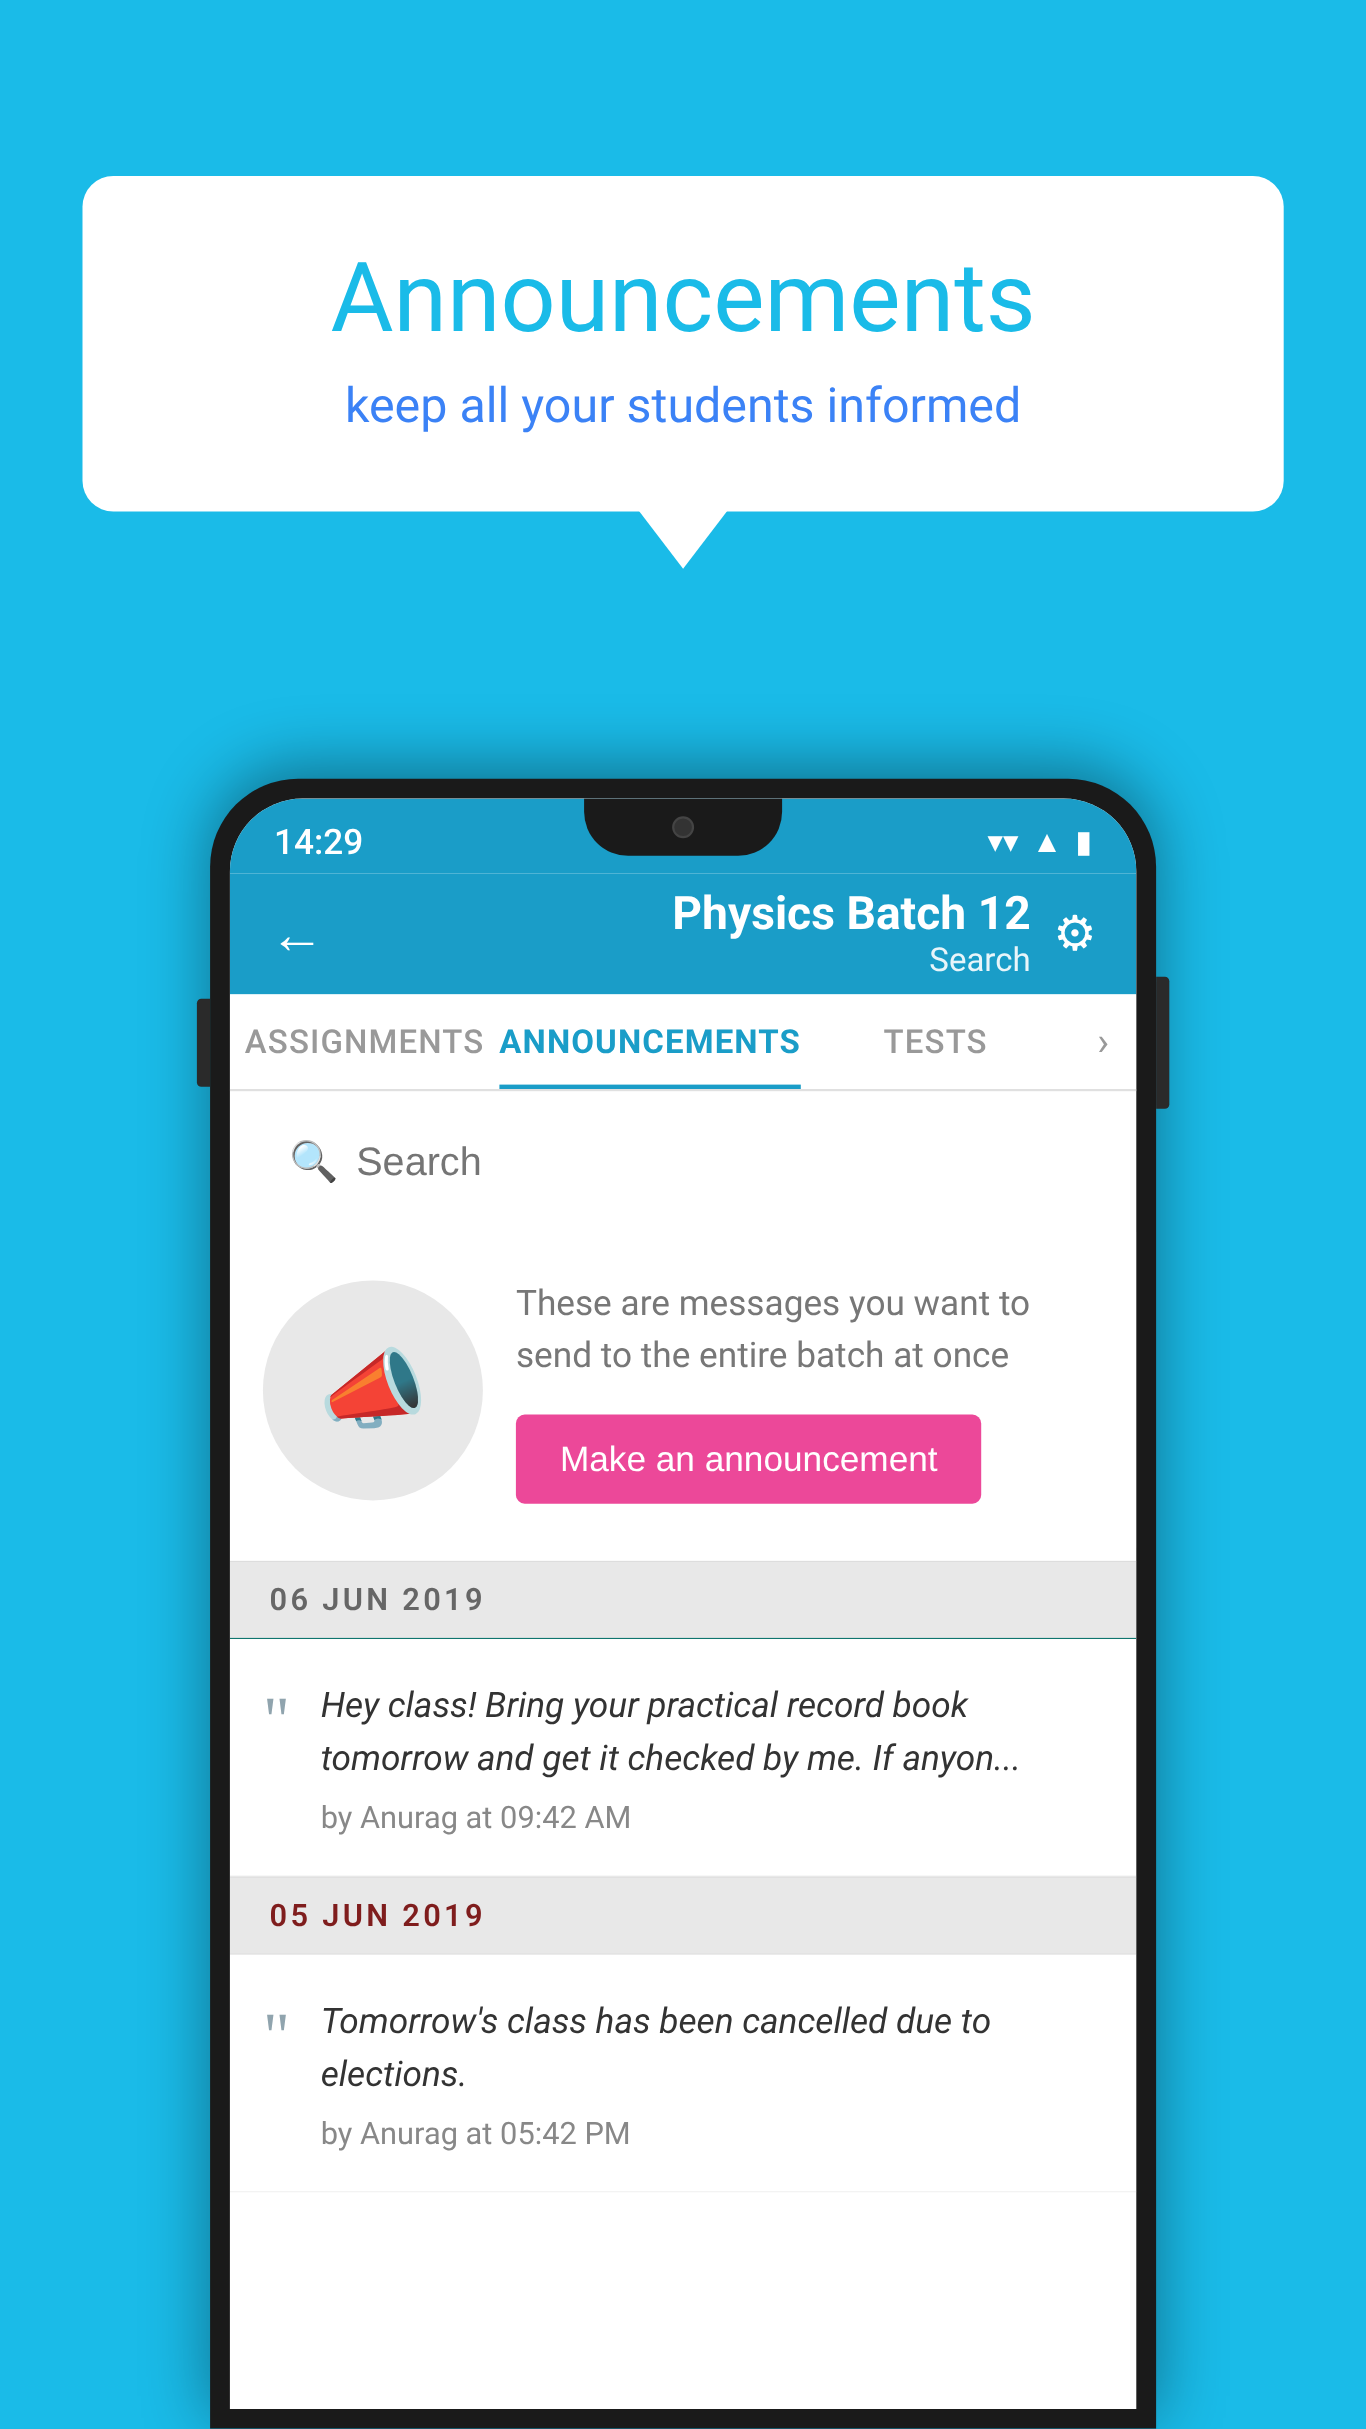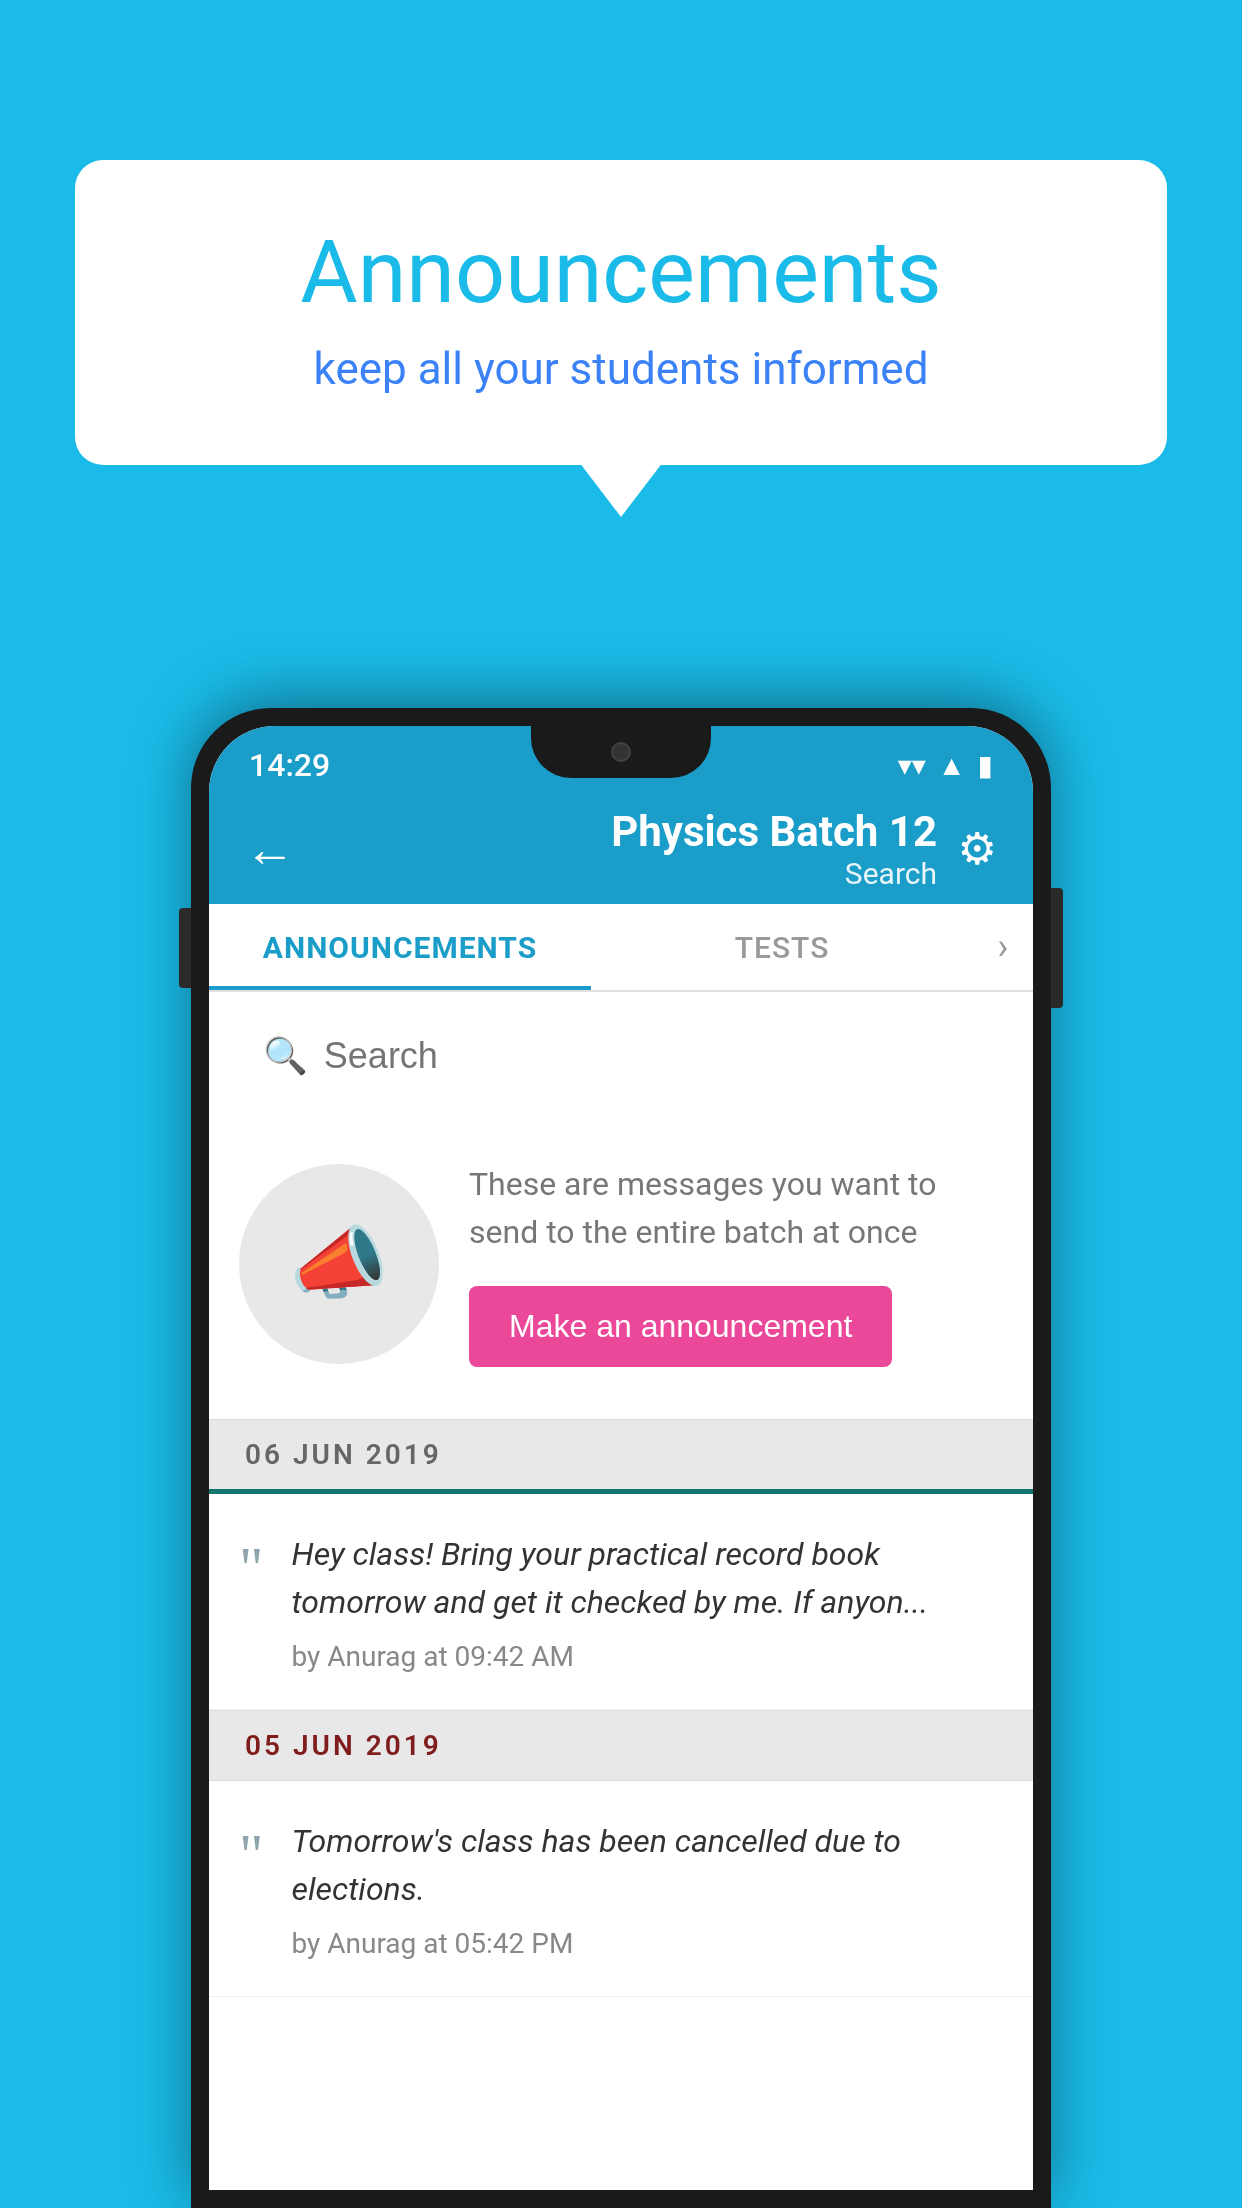--- a/index.html
+++ b/index.html
@@ -330,21 +330,21 @@
     }
 
     
     .date-divider {
       background: #e8e8e8;
       padding: 18px 36px;
       font-size: 28px;
       font-weight: 600;
       color: #666;
       letter-spacing: 3px;
-      border-bottom: 5px solid #0f766e;
+      border-bottom: 1px solid #0f766e;
       border-top: 1px solid #ddd;
     }
 
     
     .announcement-item {
       background: white;
       padding: 36px 30px;
       display: flex;
       align-items: flex-start;
       gap: 28px;
@@ -431,20 +431,23 @@
         <div class="app-bar">
           <div class="back-btn">←</div>
           <div class="app-bar-title-section">
             <div class="app-bar-title">Physics Batch 12</div>
             <div class="app-bar-subtitle">Search</div>
           </div>
           <div class="settings-btn">⚙</div>
         </div>
 
         <div class="tabs-container">
+          <div class="tab">
+            <span>ASSIGNMENTS</span>
+          </div>
           <div class="tab active">
             <span>ANNOUNCEMENTS</span>
           </div>
           <div class="tab">
             <span>TESTS</span>
           </div>
           <div class="tab-more">›</div>
         </div>
 
         <div class="scrollable-content">

